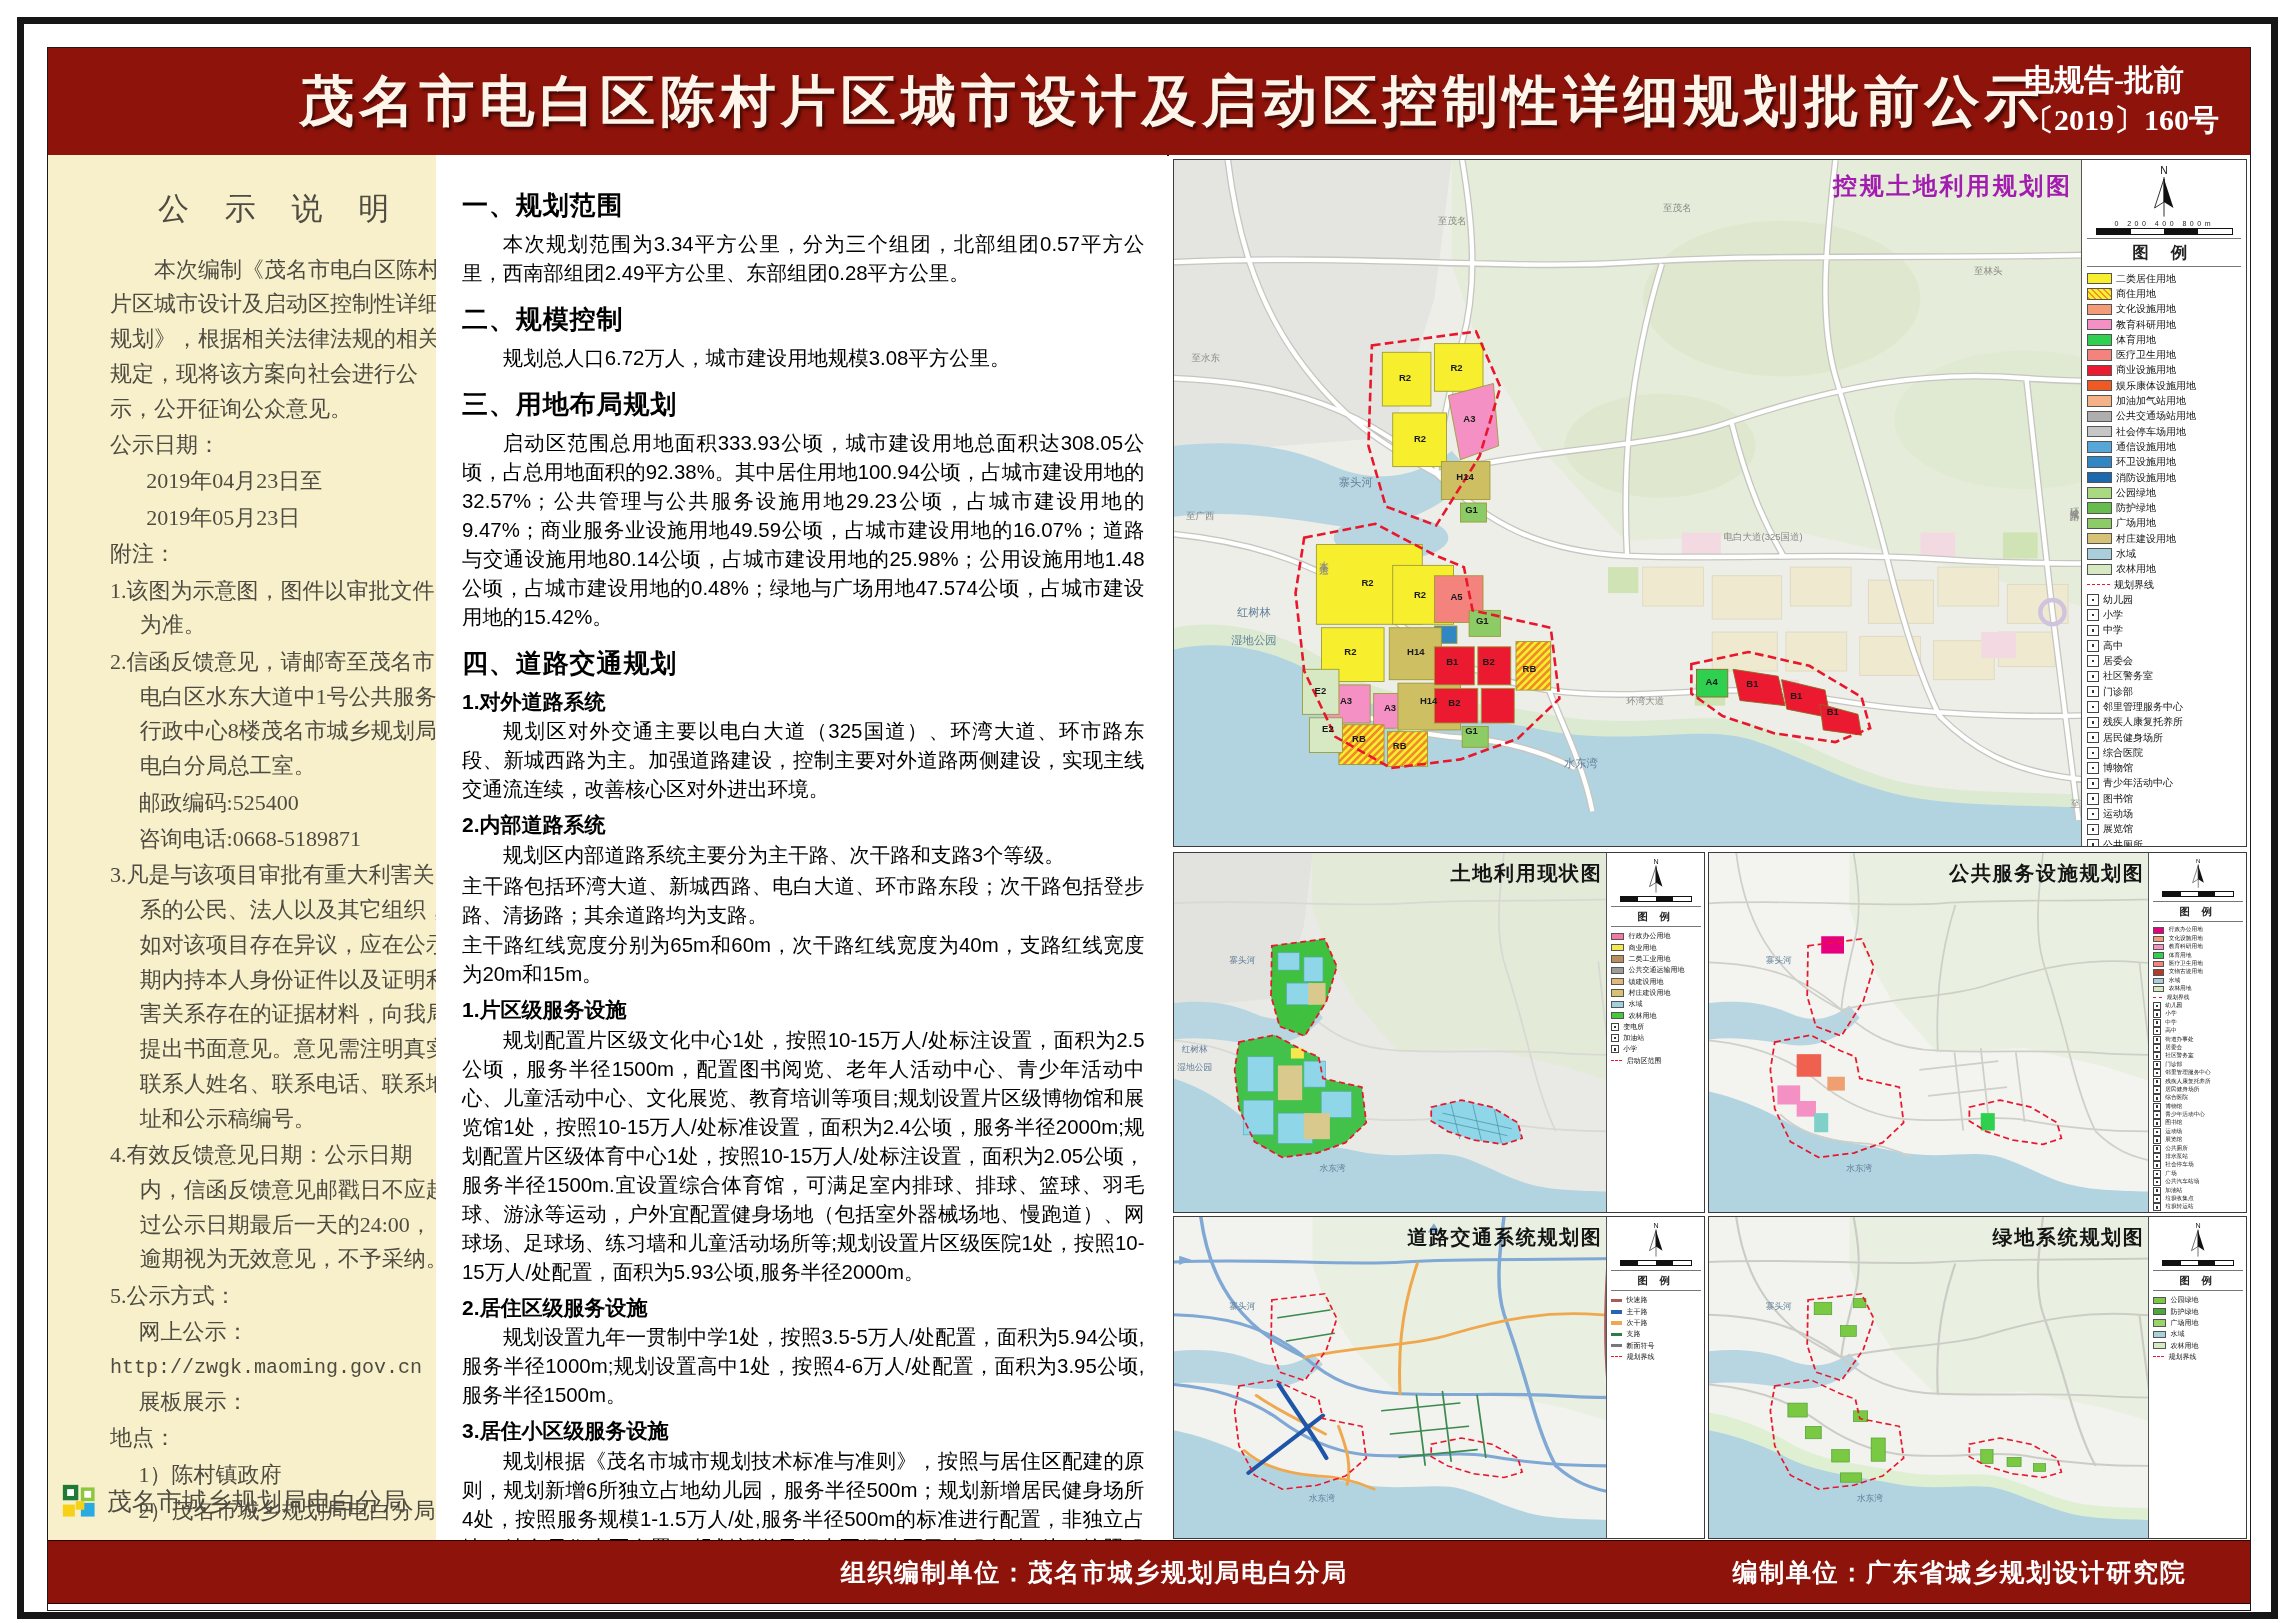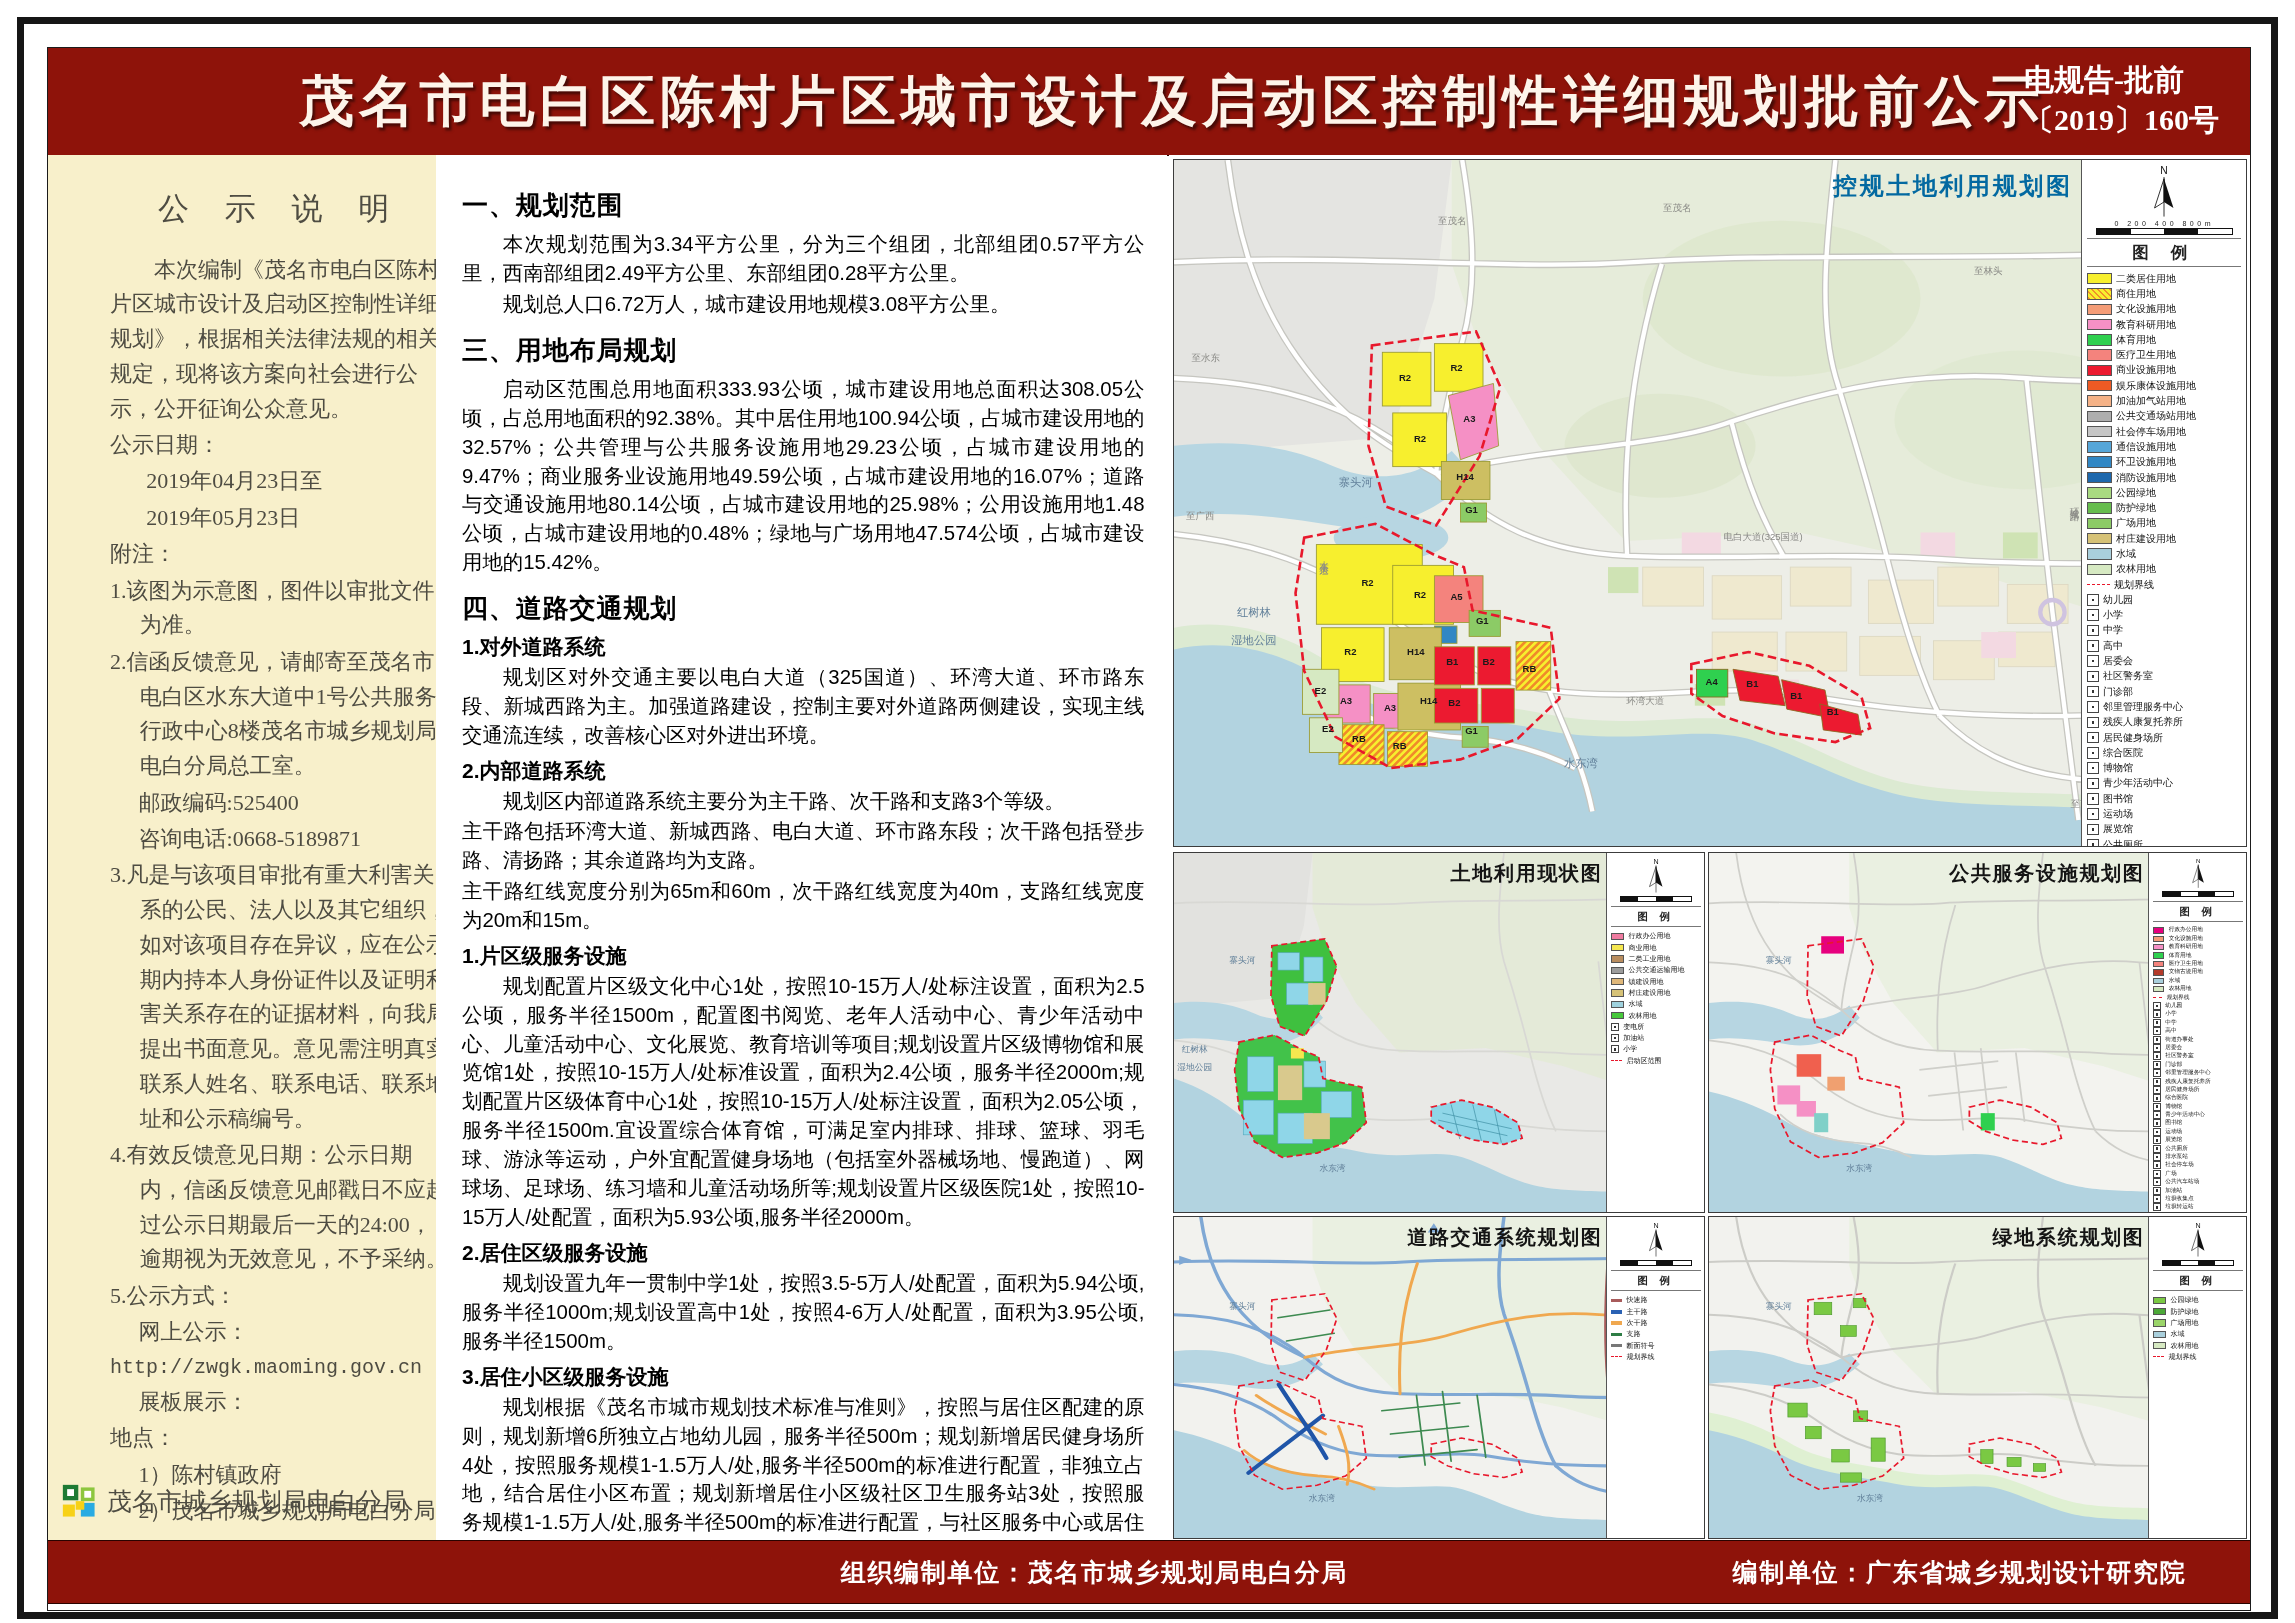--- a/index.html
+++ b/index.html
@@ -38,21 +38,21 @@
   
   .maps{position:absolute;left:1121px;right:0;top:107px;bottom:68px;background:#fff;}
   .map-box{position:absolute;border:1.7px solid #3c3c3c;background:#edeee7;overflow:hidden;}
   #map-main{left:3.5px;top:3.5px;right:3.5px;height:686px;}
   #map-status{left:3.5px;top:697px;width:530px;height:359px;}
   #map-public{left:539px;top:697px;right:3.5px;height:359px;}
   #map-road{left:3.5px;top:1061px;width:530px;height:321px;}
   #map-green{left:539px;top:1061px;right:3.5px;height:321px;}
   .map-box svg.art{position:absolute;left:0;top:0;width:100%;height:100%;}
   .map-title{position:absolute;font-weight:bold;z-index:3;white-space:nowrap;}
-  #map-main .map-title{right:173px;top:10.4px;font-size:24px;color:#0369a1;letter-spacing:2.6px;}
+  #map-main .map-title{right:173px;top:10.4px;font-size:24px;color:#a21caf;letter-spacing:2.6px;}
   .sm .map-title{right:101px;top:7px;font-size:20px;color:#141414;letter-spacing:1.7px;}
 
   .legend-strip{position:absolute;right:0;top:0;bottom:0;background:#fff;border-left:1.7px solid #555;z-index:4;padding:5.2px 4.3px 1.7px 5.2px;}
   #map-main .legend-strip{width:154px;}
   .sm .legend-strip{width:90px;padding:3.5px 2.6px 1.7px 3.5px;}
   .compass{display:block;margin:0 auto;}
   .scale-labels{font-size:7px;color:#222;text-align:center;letter-spacing:3.5px;white-space:nowrap;}
   .scalebar{height:4.3px;margin:1.7px 8.7px 3.5px 8.7px;border:0.9px solid #111;
     background:linear-gradient(90deg,#111 0 25%,#fff 25% 50%,#111 50% 75%,#fff 75% 100%);}
   .legend-head{text-align:center;font-weight:bold;border-top:1.3px solid #777;border-bottom:1.3px solid #777;
@@ -142,20 +142,21 @@
     </div>
   </div>
 
   <div class="mid-col">
     <div class="mc-in">
       <div class="sec">
         <h3>一、规划范围</h3>
         <p class="ind">本次规划范围为3.34平方公里，分为三个组团，北部组团0.57平方公里，西南部组团2.49平方公里、东部组团0.28平方公里。</p>
       </div>
       <div class="sec">
+        <h3>二、规模控制</h3>
         <p class="ind">规划总人口6.72万人，城市建设用地规模3.08平方公里。</p>
       </div>
       <div class="sec">
         <h3>三、用地布局规划</h3>
         <p class="ind">启动区范围总用地面积333.93公顷，城市建设用地总面积达308.05公顷，占总用地面积的92.38%。其中居住用地100.94公顷，占城市建设用地的32.57%；公共管理与公共服务设施用地29.23公顷，占城市建设用地的9.47%；商业服务业设施用地49.59公顷，占城市建设用地的16.07%；道路与交通设施用地80.14公顷，占城市建设用地的25.98%；公用设施用地1.48公顷，占城市建设用地的0.48%；绿地与广场用地47.574公顷，占城市建设用地的15.42%。</p>
       </div>
       <div class="sec">
         <h3>四、道路交通规划</h3>
         <h4>1.对外道路系统</h4>
         <p class="ind">规划区对外交通主要以电白大道（325国道）、环湾大道、环市路东段、新城西路为主。加强道路建设，控制主要对外道路两侧建设，实现主线交通流连续，改善核心区对外进出环境。</p>

